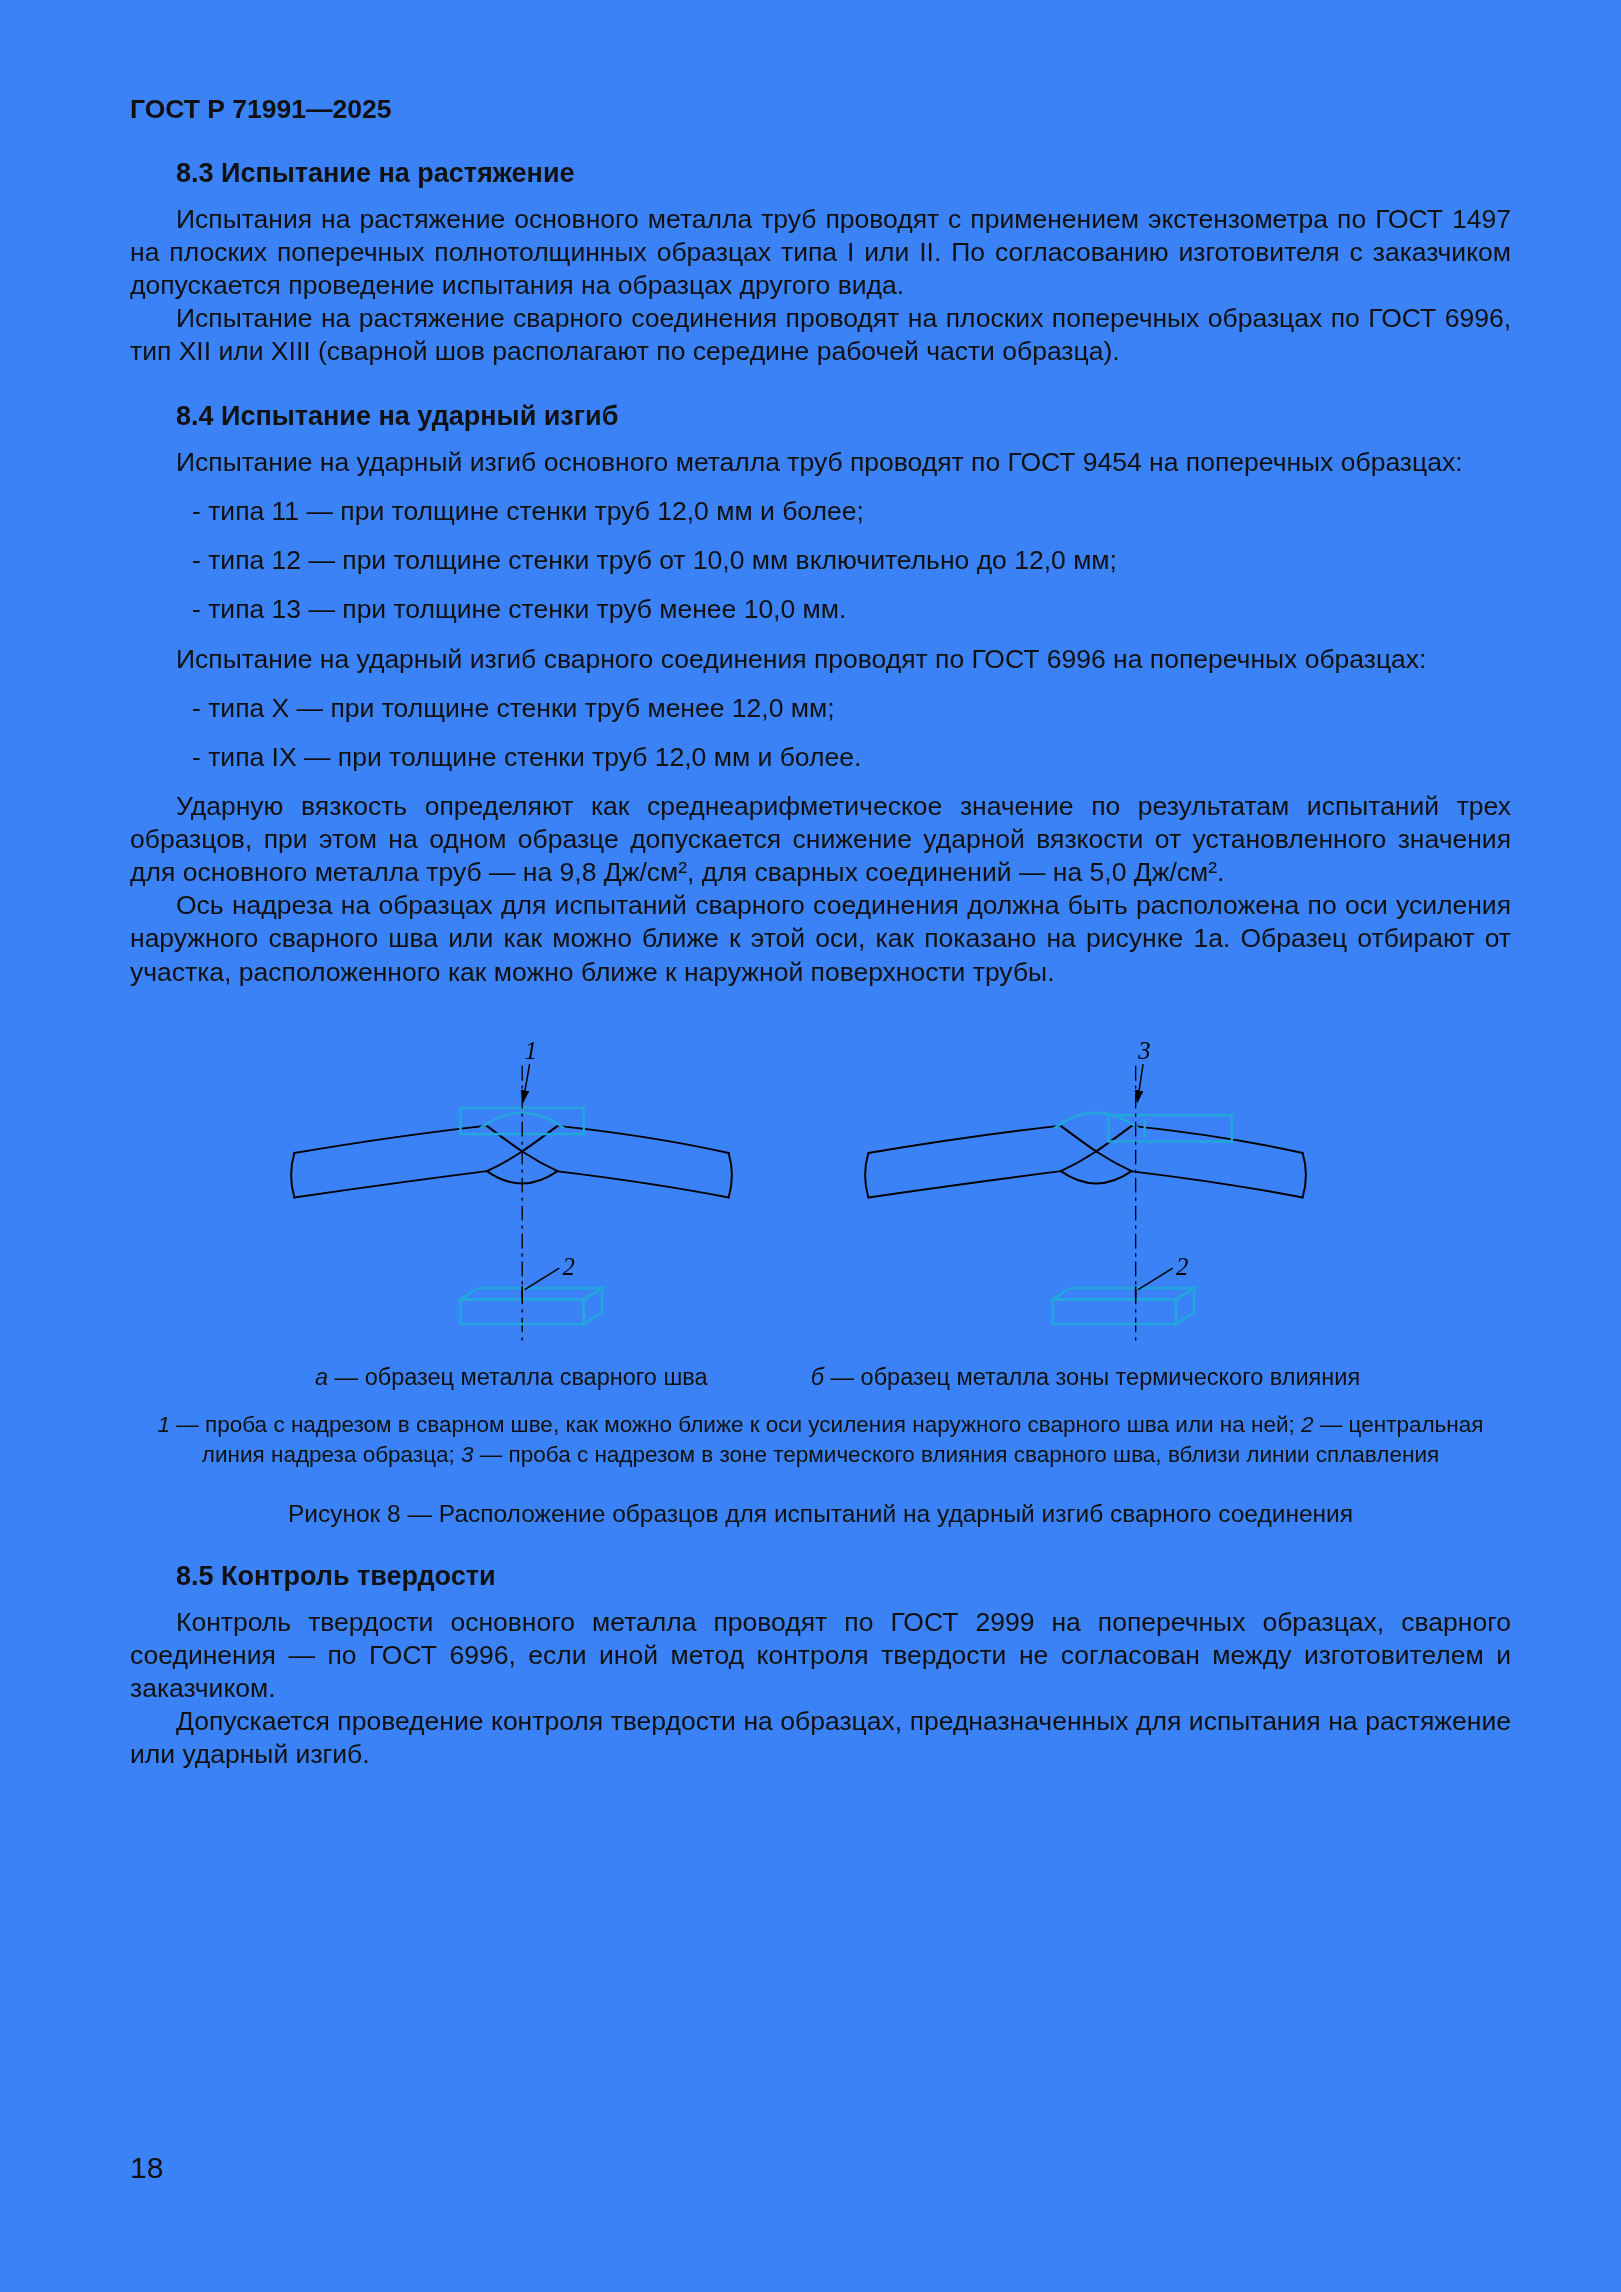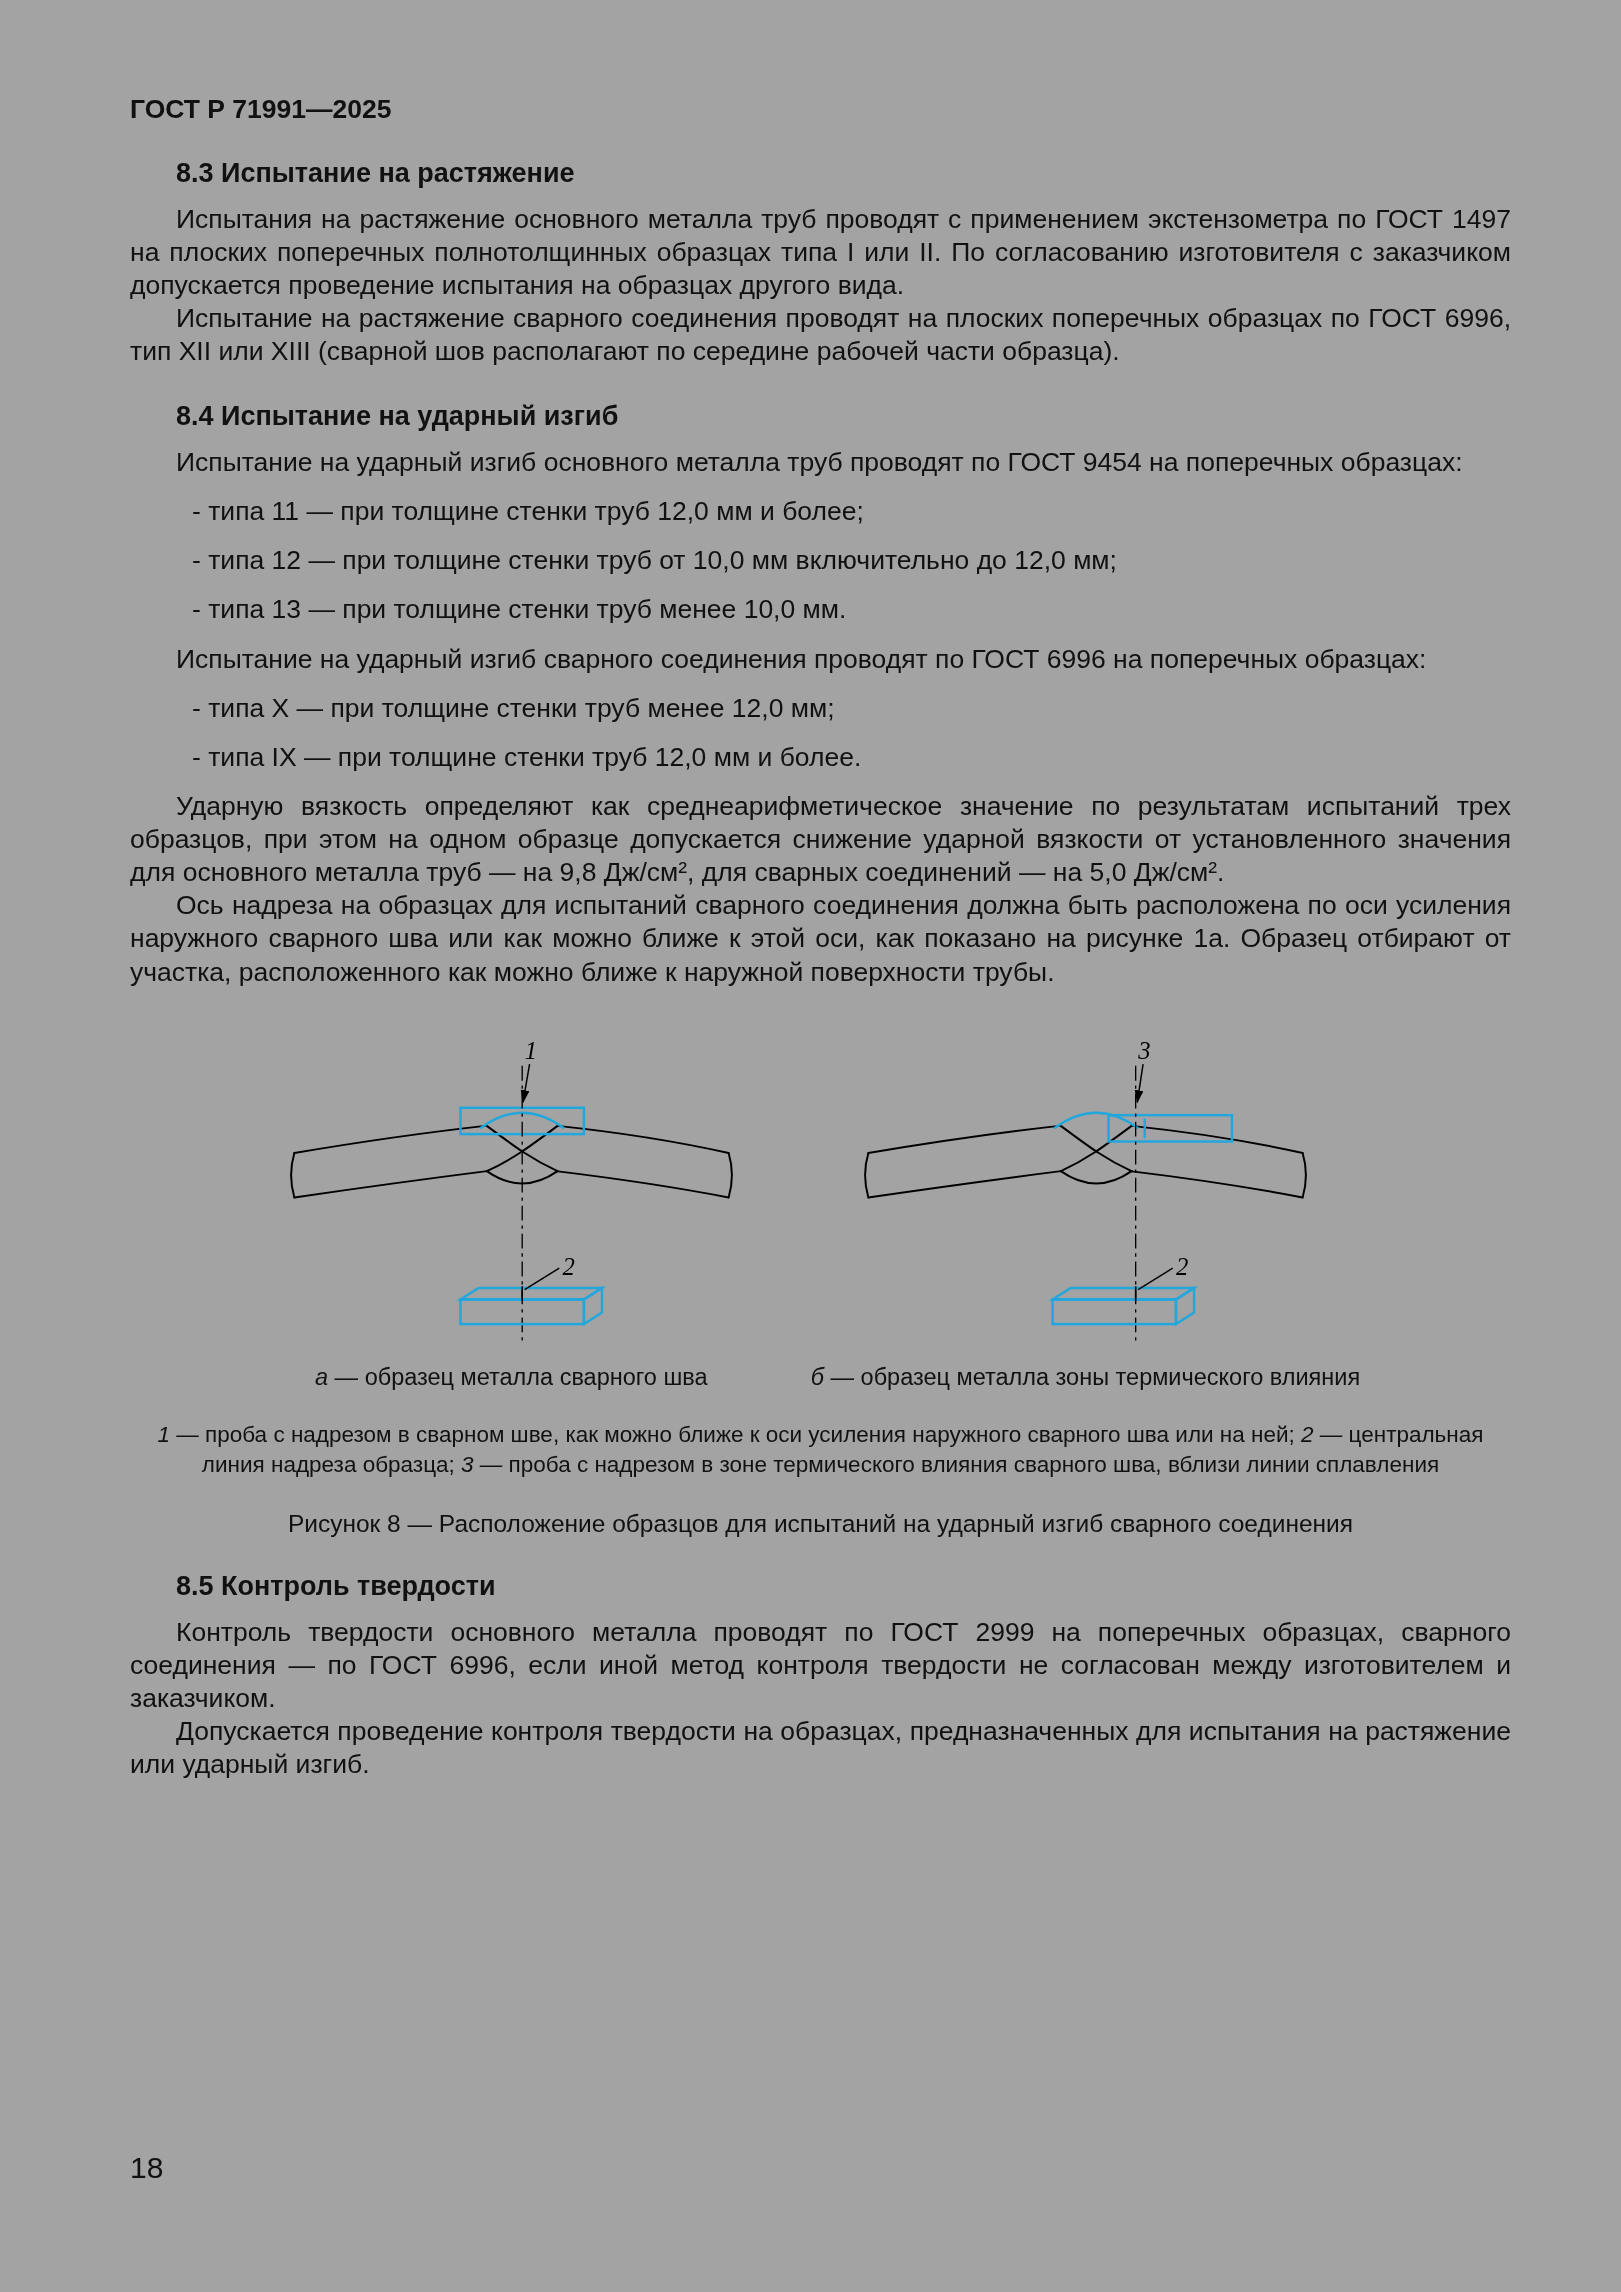--- a/index.html
+++ b/index.html
@@ -1,34 +1,34 @@
 <!DOCTYPE html>
 <html lang="ru" style="--accent: #22a7dd;"><head>
 <meta charset="utf-8">
 <style>
   html,body{margin:0;padding:0;background:#ffffff;}
   .page{
     position:relative;
     width:1621px;height:2293px;
-    background:#a3a3a3;
+    background:#3b82f6;
     font-family:"Liberation Sans",sans-serif;
     color:#111;
     overflow:hidden;
   }
   .content{position:absolute;left:130px;top:94px;width:1381px;}
   .doc-code{font-size:26.5px;font-weight:bold;margin:0;}
   .h2{font-size:27px;font-weight:bold;margin:33px 0 13.7px 0;text-indent:46px;}
   p.body{font-size:26.5px;line-height:1.25;margin:0;text-align:justify;text-indent:46px;}
   p.item{font-size:26.5px;line-height:1.25;margin:16px;text-align:left;text-indent:46px;}
   .figure{margin-top:39px;}
   .drawings{display:flex;justify-content:center;gap:69px;}
   .drawing{display:flex;flex-direction:column;align-items:center;}
   .caption{font-size:23.5px;margin-top:7.8px;text-align:center;}
   .it{font-style:italic;}
-  .legend{font-size:22.5px;line-height:1.3;text-align:center;margin:29px auto 0 auto;width:100%;}
+  .legend{font-size:22.5px;line-height:1.3;text-align:center;margin:19px auto 0 auto;width:100%;}
   .fig-title{font-size:24.5px;text-align:center;margin-top:31px;}
   .page-num{position:absolute;left:130px;bottom:108px;font-size:30px;}
   
   svg{display:block;}
   .blk{stroke:#000;stroke-width:2.4;fill:none;stroke-linecap:round;}
   .cy{stroke:var(--accent,#22a7dd);stroke-width:3;fill:none;}
   .axis{stroke:#000;stroke-width:1.6;fill:none;stroke-dasharray:18 6 4 6;}
   .leader{stroke:#000;stroke-width:1.8;fill:none;}
   .notch{stroke:#000;stroke-width:2;fill:none;}
   text.lbl{font:italic 30px "Liberation Serif",serif;fill:#000;}

